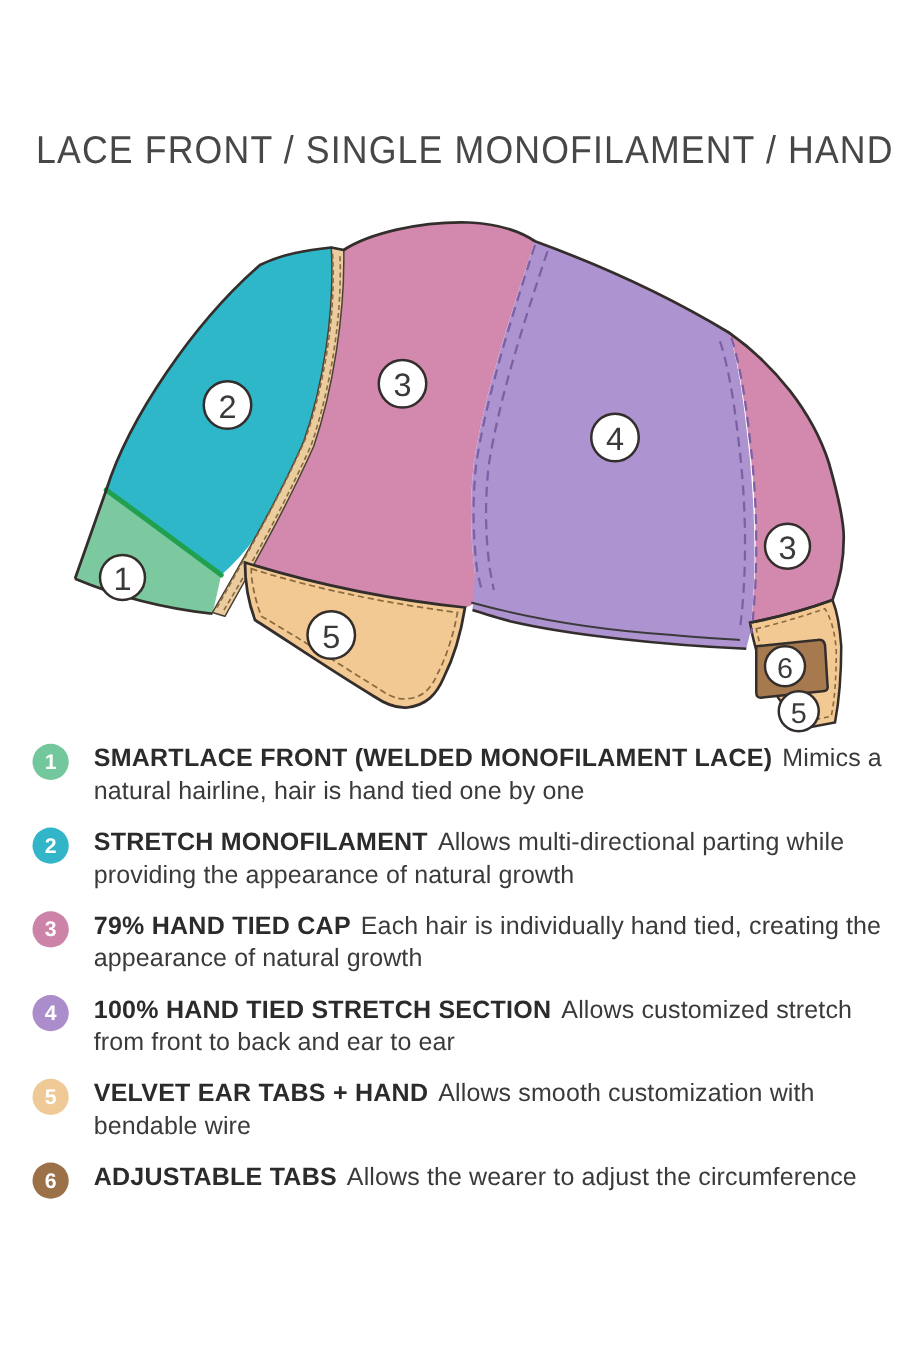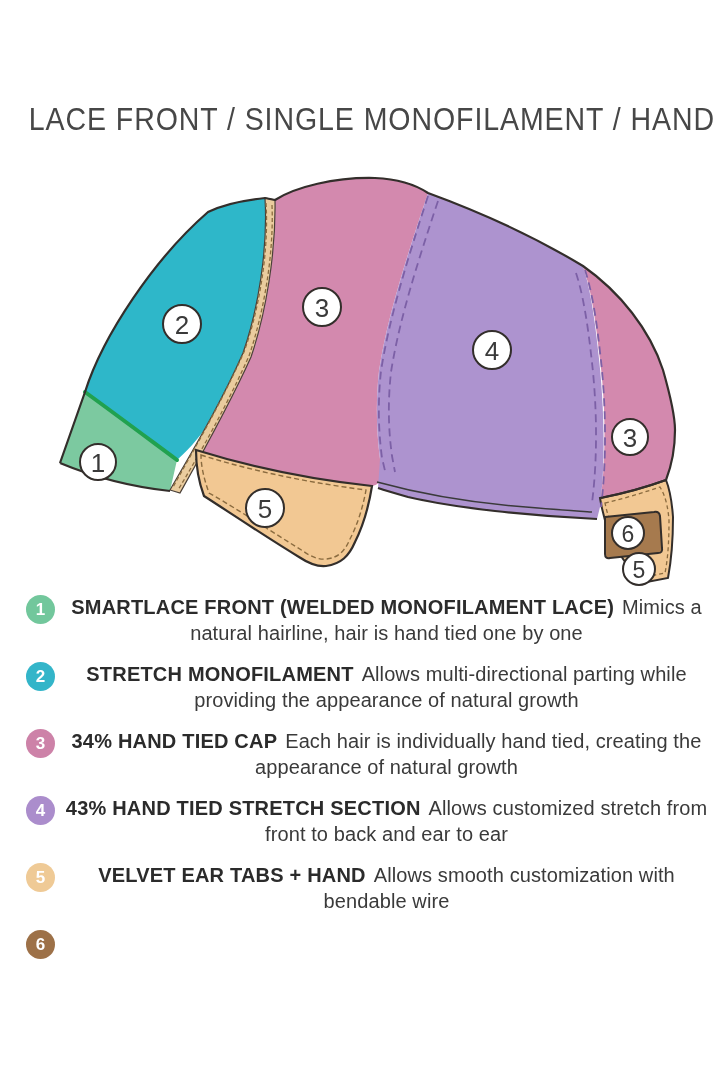--- a/index.html
+++ b/index.html
@@ -6,21 +6,21 @@
   .page{position:relative;width:720px;height:1080px;background:#ffffff;overflow:hidden;
         font-family:"Liberation Sans", sans-serif;}
   .title{position:absolute;top:102px;left:0;width:720px;text-align:center;
          font-size:31px;font-weight:400;letter-spacing:1px;color:#474747;
          transform:scaleX(0.92);transform-origin:50% 50%;white-space:nowrap;}
   .diagram{position:absolute;top:160px;left:0;}
   .legend{position:absolute;top:594px;left:26px;width:682px;}
   .legend-item{display:flex;align-items:flex-start;margin-bottom:15px;}
   .bullet{flex:0 0 29px;width:29px;height:29px;border-radius:50%;margin-top:1px;
           color:#ffffff;font-size:17px;font-weight:bold;line-height:29px;text-align:center;}
-  .legend-text{margin-left:10px;font-size:20px;line-height:26px;color:#3a3a3a;letter-spacing:0.1px;text-align:center;}
+  .legend-text{margin-left:20px;font-size:20px;line-height:26px;color:#3a3a3a;letter-spacing:0.1px;}
   .legend-label{font-weight:bold;color:#2b2b2b;margin-right:8px;letter-spacing:0.2px;}
   svg text.badge-num{font-family:"Liberation Sans", sans-serif;fill:#3a3a3a;}
 </style>
 </head>
 <body>
 
 <div class="page">
 
   <div class="title">LACE FRONT / SINGLE MONOFILAMENT / HAND TIED</div>
 
@@ -138,36 +138,39 @@
     <div class="legend-item">
       <span class="bullet" style="background-color: rgb(51, 181, 201);">2</span>
       <div class="legend-text">
         <span class="legend-label">STRETCH MONOFILAMENT</span><span>Allows multi-directional parting while providing the appearance of natural growth</span>
       </div>
     </div>
 
     <div class="legend-item">
       <span class="bullet" style="background-color: rgb(205, 130, 168);">3</span>
       <div class="legend-text">
-        <span class="legend-label">34% HAND TIED CAP</span><span>Each hair is individually hand tied, creating the appearance of natural growth</span>
+        <span class="legend-label">79% HAND TIED CAP</span><span>Each hair is individually hand tied, creating the appearance of natural growth</span>
       </div>
     </div>
 
     <div class="legend-item">
       <span class="bullet" style="background-color: rgb(171, 141, 204);">4</span>
       <div class="legend-text">
-        <span class="legend-label">43% HAND TIED STRETCH SECTION</span><span>Allows customized stretch from front to back and ear to ear</span>
+        <span class="legend-label">100% HAND TIED STRETCH SECTION</span><span>Allows customized stretch from front to back and ear to ear</span>
       </div>
     </div>
 
     <div class="legend-item">
       <span class="bullet" style="background-color: rgb(239, 202, 150);">5</span>
       <div class="legend-text">
         <span class="legend-label">VELVET EAR TABS + HAND</span><span>Allows smooth customization with bendable wire</span>
       </div>
     </div>
 
     <div class="legend-item">
       <span class="bullet" style="background-color: rgb(157, 113, 72);">6</span>
+      <div class="legend-text">
+        <span class="legend-label">ADJUSTABLE TABS</span><span>Allows the wearer to adjust the circumference</span>
+      </div>
     </div>
 
   </div>
 </div>
 
 </body></html>

